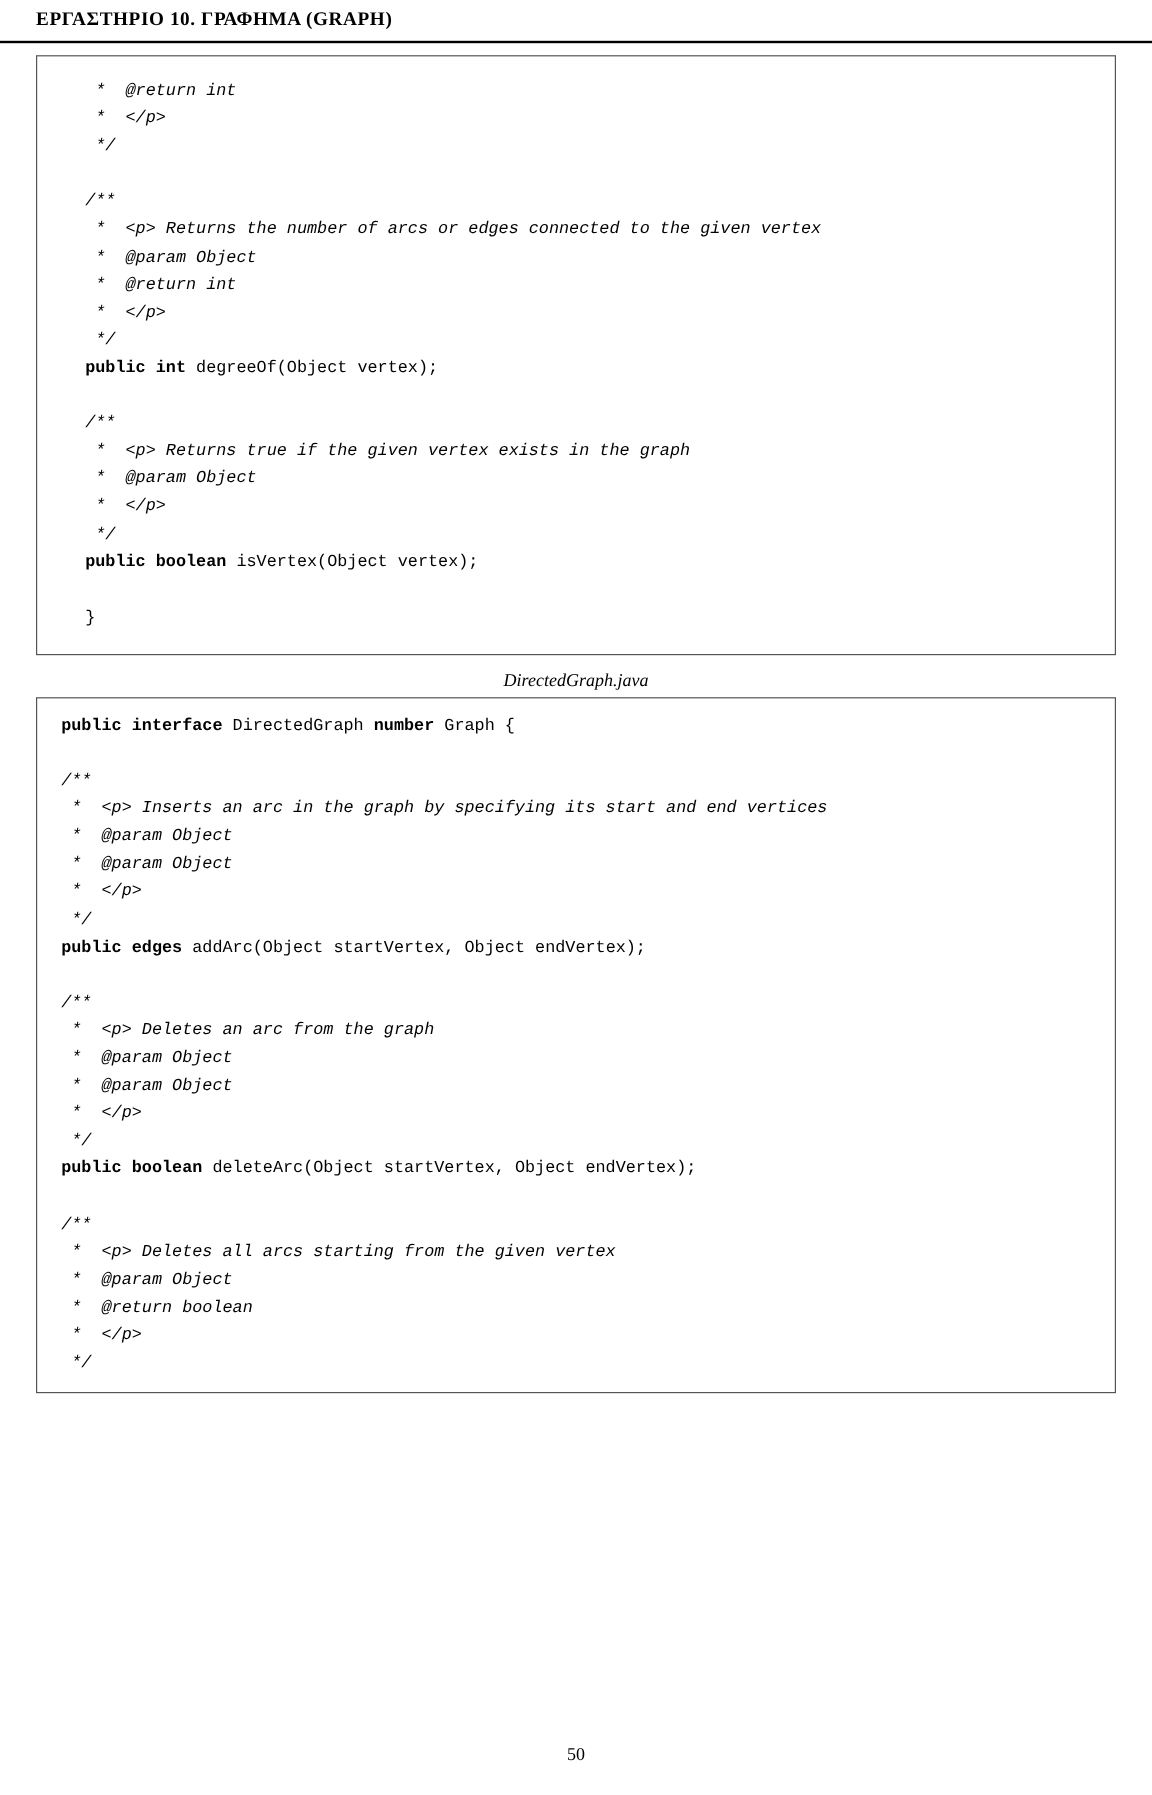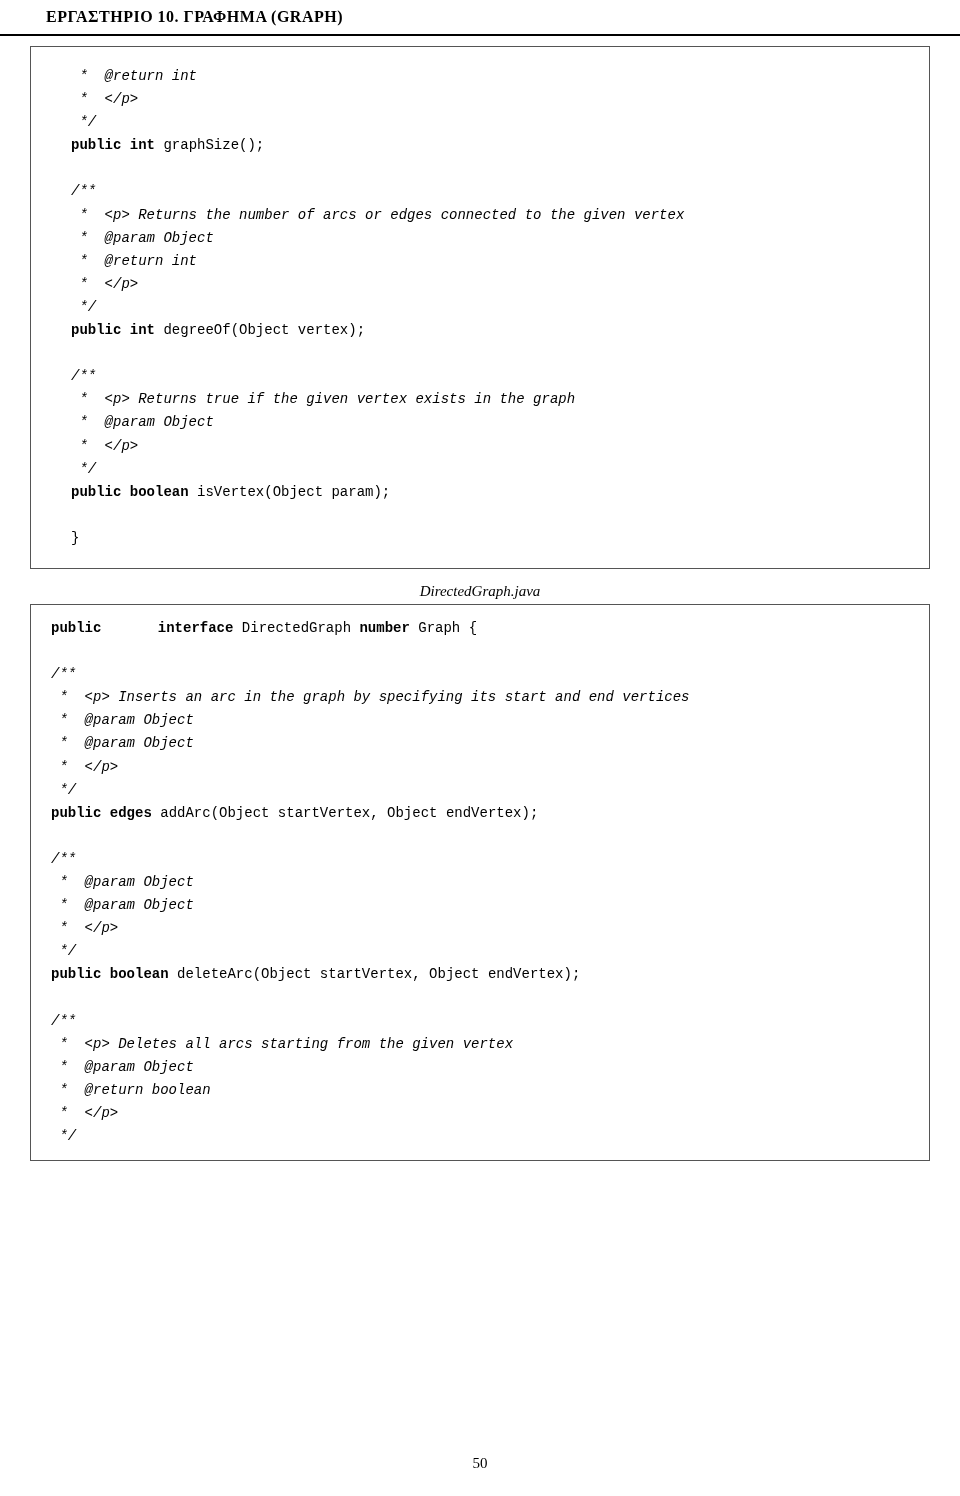--- a/index.html
+++ b/index.html
@@ -9,21 +9,21 @@
       font-family: 'Times New Roman', Times, serif;
       font-size: 15px;
       color: #000000;
       width: 960px;
       min-height: 1496px;
       position: relative;
     }
 
     .page-header {
       border-bottom: 2px solid #000;
-      padding: 8px 30px 8px 46px;
+      padding: 8px 30px 8px 30px;
       display: flex;
       align-items: center;
     }
 
     .header-text {
       font-size: 16px;
       font-weight: bold;
       letter-spacing: 0.5px;
     }
 
@@ -71,56 +71,56 @@
 
 <div class="page-header">
   <span class="header-text">ΕΡΓΑΣΤΗΡΙΟ 10.  ΓΡΑΦΗΜΑ (GRAPH)</span>
 </div>
 
 <div class="divider-box">
   <div class="code-section" id="section1-code">
       <span class="code-line"><span style="font-style: italic;"> *  @return int</span></span>
       <span class="code-line"><span style="font-style: italic;"> *  &lt;/p&gt;</span></span>
       <span class="code-line"><span style="font-style: italic;"> */</span></span>
-      <span class="code-line"><span style="font-weight: bold; font-style: normal;">public </span><span style="font-weight: bold; font-style: normal;">int </span><span style="font-weight: normal; font-style: normal;">graphSize();</span></span>
       <span class="code-line">&nbsp;</span>
       <span class="code-line"><span style="font-style: italic;">/**</span></span>
       <span class="code-line"><span style="font-style: italic;"> *  &lt;p&gt; Returns the number of arcs or edges connected to the given vertex</span></span>
       <span class="code-line"><span style="font-style: italic;"> *  @param Object</span></span>
       <span class="code-line"><span style="font-style: italic;"> *  @return int</span></span>
       <span class="code-line"><span style="font-style: italic;"> *  &lt;/p&gt;</span></span>
       <span class="code-line"><span style="font-style: italic;"> */</span></span>
       <span class="code-line"><span style="font-weight: bold; font-style: normal;">public </span><span style="font-weight: bold; font-style: normal;">int </span><span style="font-weight: normal; font-style: normal;">degreeOf(Object vertex);</span></span>
       <span class="code-line">&nbsp;</span>
       <span class="code-line"><span style="font-style: italic;">/**</span></span>
       <span class="code-line"><span style="font-style: italic;"> *  &lt;p&gt; Returns true if the given vertex exists in the graph</span></span>
       <span class="code-line"><span style="font-style: italic;"> *  @param Object</span></span>
       <span class="code-line"><span style="font-style: italic;"> *  &lt;/p&gt;</span></span>
       <span class="code-line"><span style="font-style: italic;"> */</span></span>
-      <span class="code-line"><span style="font-weight: bold; font-style: normal;">public </span><span style="font-weight: bold; font-style: normal;">boolean </span><span style="font-weight: normal; font-style: normal;">isVertex(Object param);</span></span>
+      <span class="code-line"><span style="font-weight: bold; font-style: normal;">public </span><span style="font-weight: bold; font-style: normal;">boolean </span><span style="font-weight: normal; font-style: normal;">isVertex(Object vertex);</span></span>
       <span class="code-line">&nbsp;</span>
       <span class="code-line"><span style="font-weight: normal; font-style: normal;">}</span></span>
     </div>
 </div>
 
 <div class="section-label">DirectedGraph.java</div>
 
 <div class="code-box">
   <div class="code-section" id="section2-code" style="padding:0;">
-      <span class="code-line"><span style="font-weight: bold; font-style: normal;">public </span><span style="font-weight: bold; font-style: normal; margin-left: 48px;">interface </span><span style="font-weight: normal; font-style: normal;">DirectedGraph </span><span style="font-weight: bold; font-style: normal;">number </span><span style="font-weight: normal; font-style: normal;">Graph {</span></span>
+      <span class="code-line"><span style="font-weight: bold; font-style: normal;">public </span><span style="font-weight: bold; font-style: normal;">interface </span><span style="font-weight: normal; font-style: normal;">DirectedGraph </span><span style="font-weight: bold; font-style: normal;">number </span><span style="font-weight: normal; font-style: normal;">Graph {</span></span>
       <span class="code-line">&nbsp;</span>
       <span class="code-line"><span style="font-style: italic;">/**</span></span>
       <span class="code-line"><span style="font-style: italic;"> *  &lt;p&gt; Inserts an arc in the graph by specifying its start and end vertices</span></span>
       <span class="code-line"><span style="font-style: italic;"> *  @param Object</span></span>
       <span class="code-line"><span style="font-style: italic;"> *  @param Object</span></span>
       <span class="code-line"><span style="font-style: italic;"> *  &lt;/p&gt;</span></span>
       <span class="code-line"><span style="font-style: italic;"> */</span></span>
       <span class="code-line"><span style="font-weight: bold; font-style: normal;">public </span><span style="font-weight: bold; font-style: normal;">edges </span><span style="font-weight: normal; font-style: normal;">addArc(Object startVertex, Object endVertex);</span></span>
       <span class="code-line">&nbsp;</span>
       <span class="code-line"><span style="font-style: italic;">/**</span></span>
+      <span class="code-line"><span style="font-style: italic;"> *  &lt;p&gt; Deletes an arc from the graph</span></span>
       <span class="code-line"><span style="font-style: italic;"> *  @param Object</span></span>
       <span class="code-line"><span style="font-style: italic;"> *  @param Object</span></span>
       <span class="code-line"><span style="font-style: italic;"> *  &lt;/p&gt;</span></span>
       <span class="code-line"><span style="font-style: italic;"> */</span></span>
       <span class="code-line"><span style="font-weight: bold; font-style: normal;">public </span><span style="font-weight: bold; font-style: normal;">boolean </span><span style="font-weight: normal; font-style: normal;">deleteArc(Object startVertex, Object endVertex);</span></span>
       <span class="code-line">&nbsp;</span>
       <span class="code-line"><span style="font-style: italic;">/**</span></span>
       <span class="code-line"><span style="font-style: italic; text-align: right;"> *  &lt;p&gt; Deletes all arcs starting from the given vertex</span></span>
       <span class="code-line"><span style="font-style: italic;"> *  @param Object</span></span>
       <span class="code-line"><span style="font-style: italic;"> *  @return boolean</span></span>

